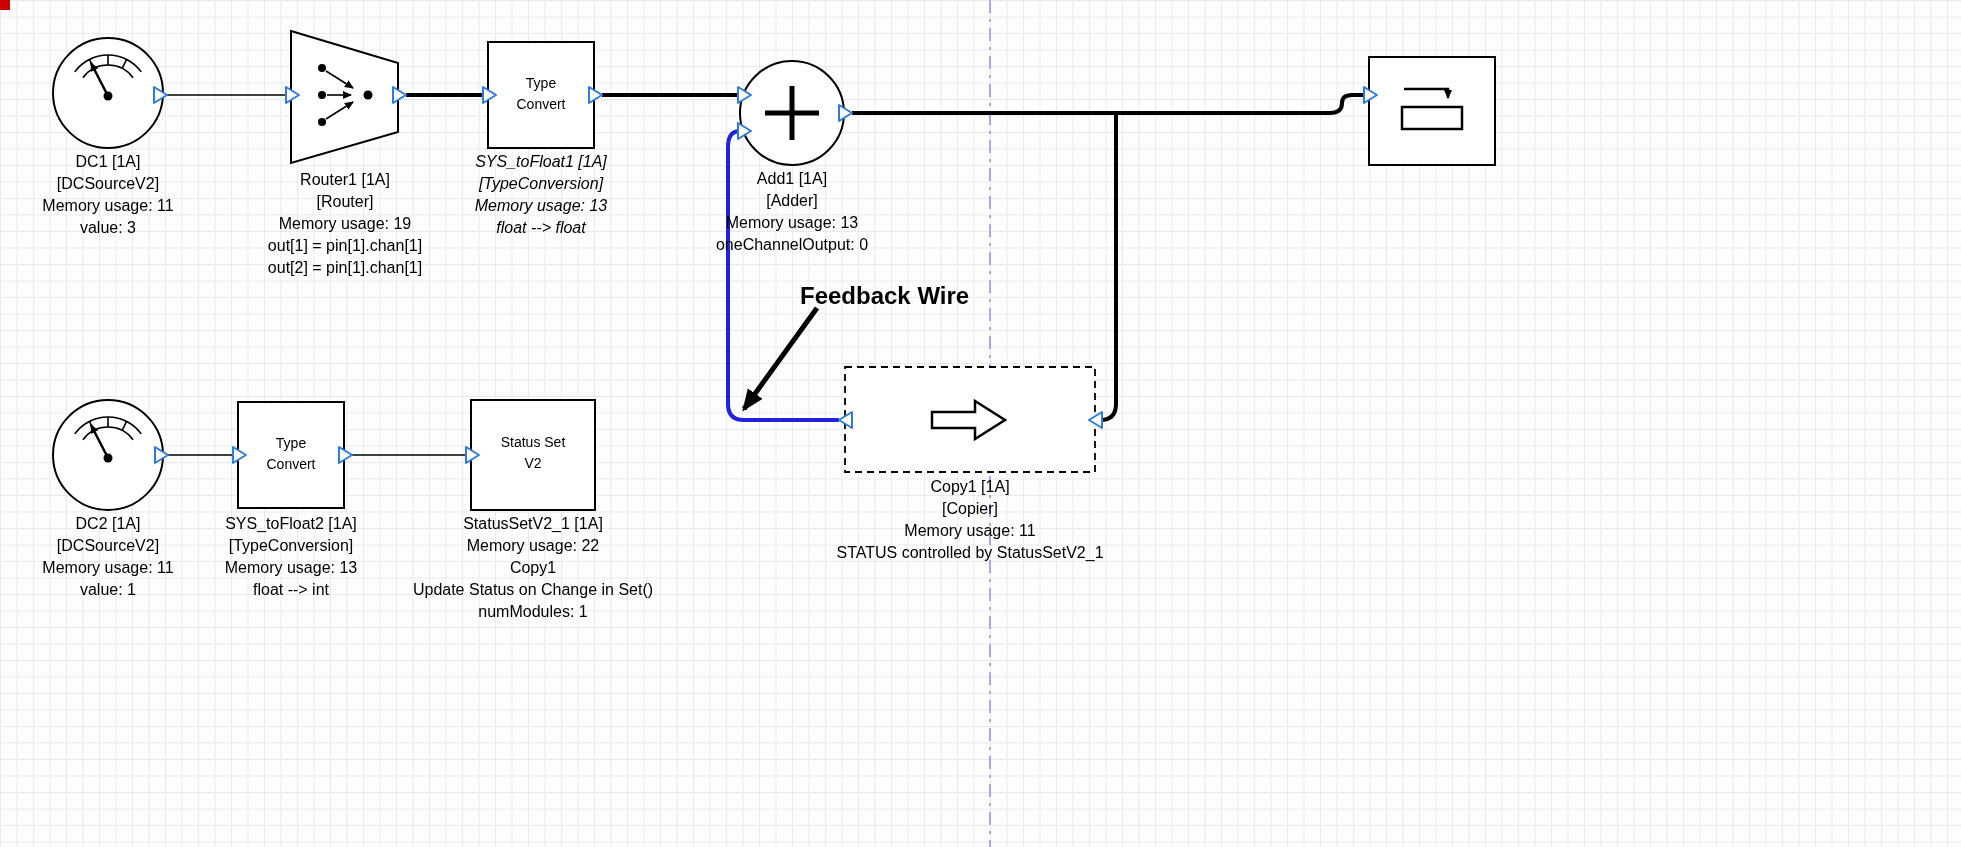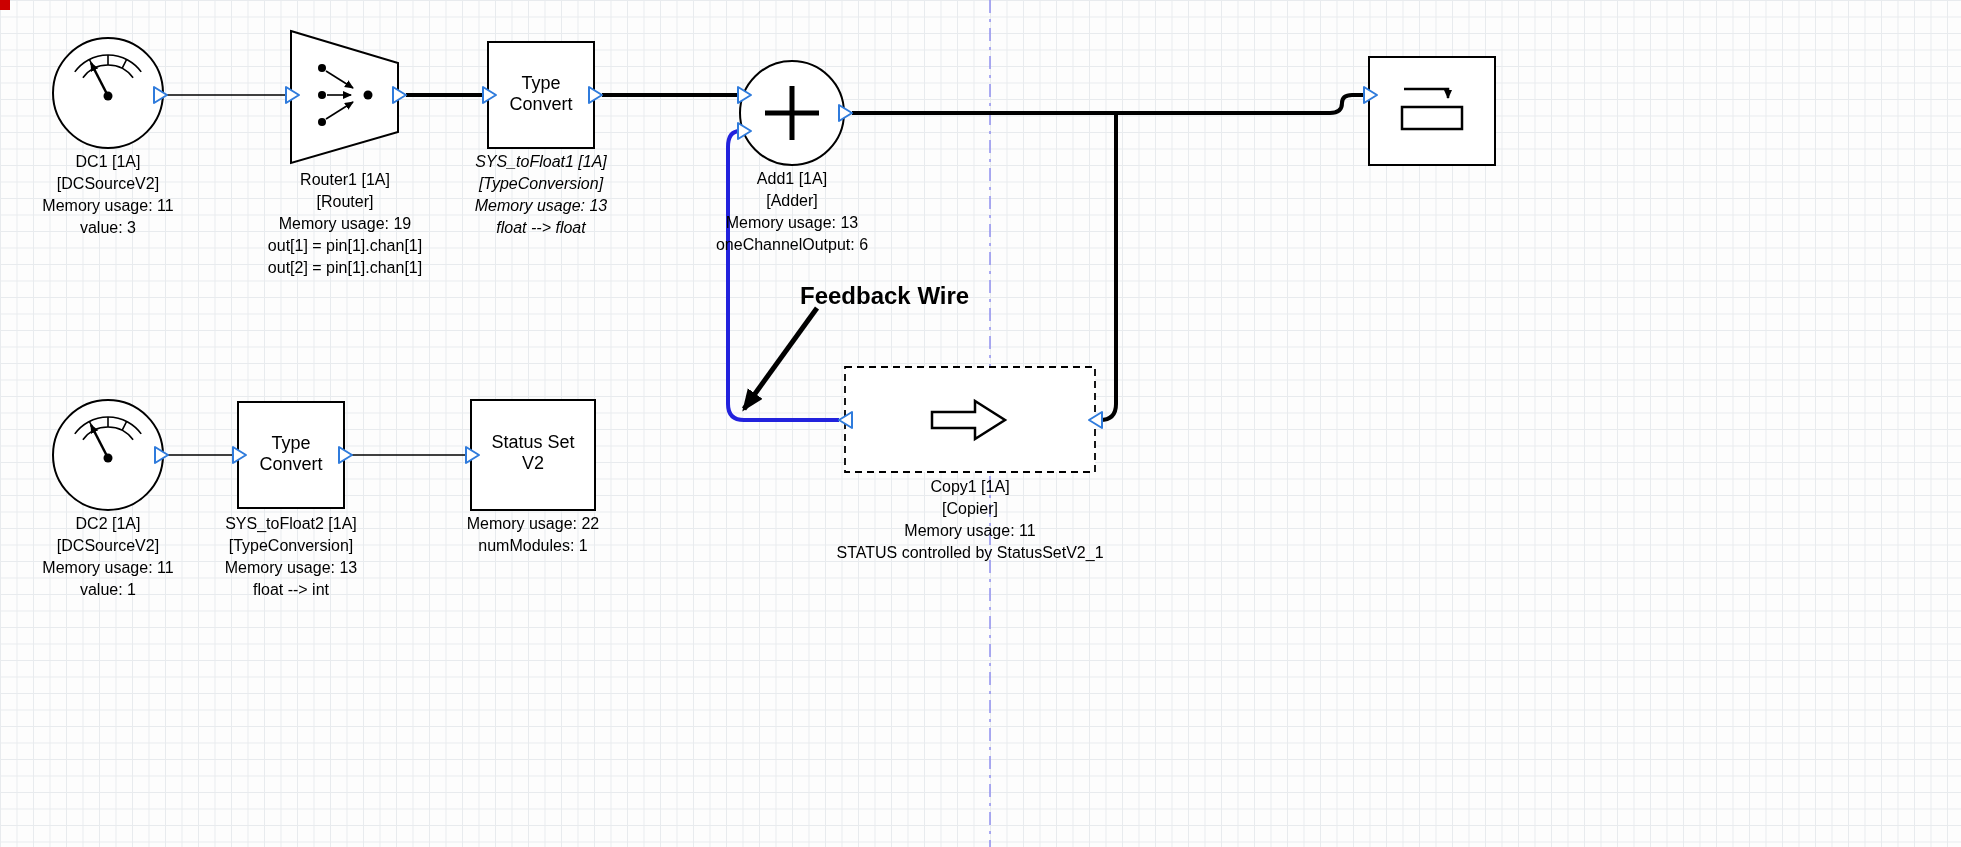--- a/index.html
+++ b/index.html
@@ -66,21 +66,21 @@
     position: absolute;
     text-align: center;
     font-size: 16px;
     line-height: 22px;
     white-space: nowrap;
   }
   .label .bold { font-weight: bold; }
   .block-text {
     position: absolute;
     text-align: center;
-    font-size: 18px;
+    font-size: 14px;
     line-height: 21px;
   }
   .annot-label {
     position: absolute;
     font-size: 24px;
     font-weight: bold;
     white-space: nowrap;
   }
 </style>
 </head>
@@ -221,40 +221,43 @@
     <div>SYS_toFloat1 [1A]</div>
     <div>[TypeConversion]</div>
     <div>Memory usage: 13</div>
     <div>float --&gt; float</div>
   </div>
 
   <div class="label" style="left:662px; top:168px; width:260px;">
     <div>Add1 [1A]</div>
     <div>[Adder]</div>
     <div>Memory usage: 13</div>
-    <div>oneChannelOutput: 6</div>
+    <div>oneChannelOutput: 0</div>
   </div>
 
 
   <div class="label" style="left:-2px; top:513px; width:220px;">
     <div>DC2 [1A]</div>
     <div>[DCSourceV2]</div>
     <div>Memory usage: 11</div>
     <div>value: 1</div>
   </div>
 
   <div class="label" style="left:171px; top:513px; width:240px;">
     <div>SYS_toFloat2 [1A]</div>
     <div>[TypeConversion]</div>
     <div>Memory usage: 13</div>
     <div>float --&gt; int</div>
   </div>
 
   <div class="label" style="left:373px; top:513px; width:320px;">
+    <div>StatusSetV2_1 [1A]</div>
     <div>Memory usage: 22</div>
+    <div>Copy1</div>
+    <div>Update Status on Change in Set()</div>
     <div>numModules: 1</div>
   </div>
 
   <div class="label" style="left:775px; top:476px; width:390px;">
     <div>Copy1 [1A]</div>
     <div>[Copier]</div>
     <div>Memory usage: 11</div>
     <div>STATUS controlled by StatusSetV2_1</div>
   </div>
 

